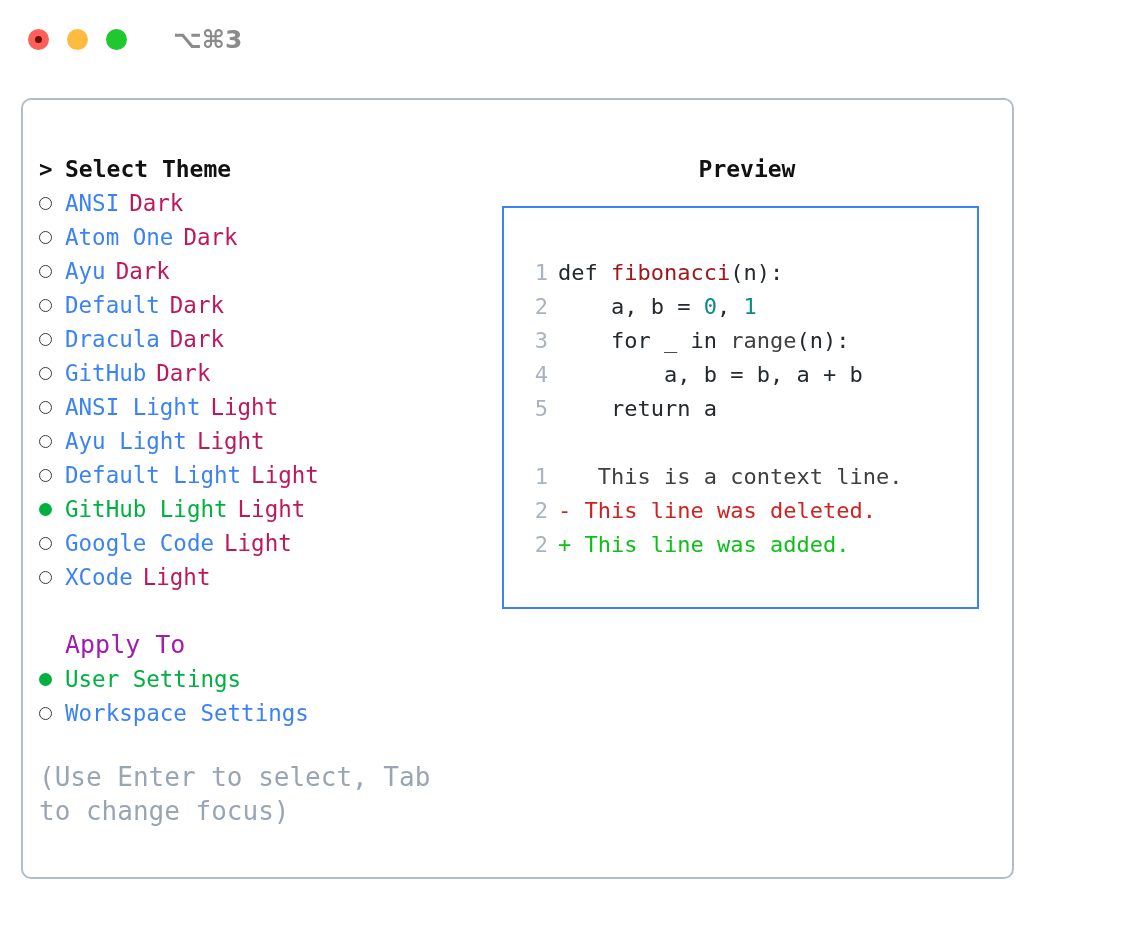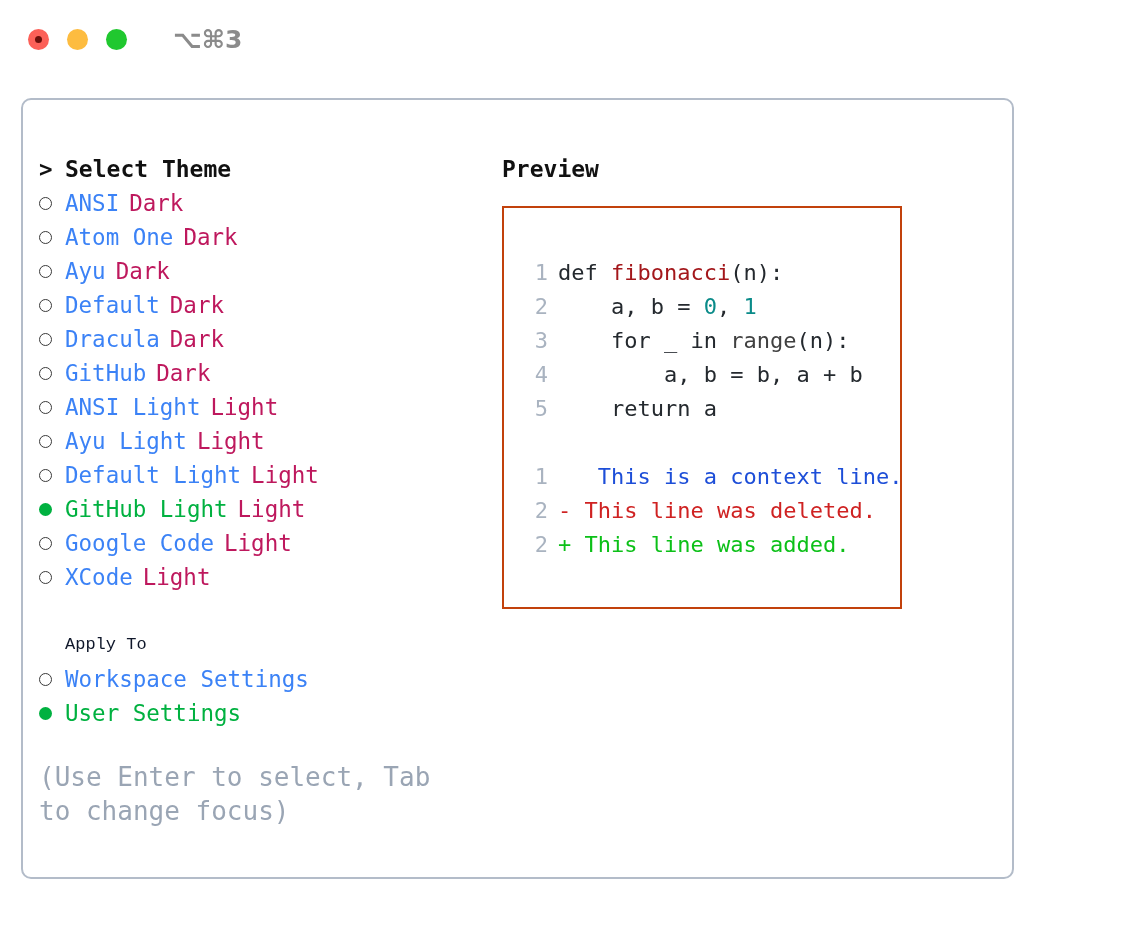--- a/index.html
+++ b/index.html
@@ -126,23 +126,22 @@
   }
   .row.header .bullet { font-weight: bold; color: #111111; }
 
   .label        { color: #3b82f6; }
   .label.sel    { color: #00b140; }
   .suffix       { color: #be185d; margin-left: 10px; }
 
   .section-gap  { height: 34px; }
 
   .row.subhead {
-    color: #0f172a;
-    font-size: 17px;
-    font-family: Liberation Mono, monospace;
+    color: #a21caf;
+    font-size: 25px;
   }
 
   .hint {
     margin-top: 30px;
     font-size: 26px;
     line-height: 34px;
     color: #9aa5b4;
     width: 410px;
     white-space: pre-wrap;
     word-break: break-word;
@@ -154,26 +153,27 @@
     left: 479px;
     top: 52px;
     width: 490px;
   }
   .preview-title {
     font-size: 23px;
     line-height: 34px;
     font-weight: bold;
     color: #111111;
     white-space: pre;
+    text-align: center;
   }
   .preview-box {
     margin-top: 20px;
-    width: 400px;
+    width: 477px;
     height: 403px;
-    border: 2px solid #c2410c;
+    border: 2px solid #3b82f6;
     box-sizing: border-box;
     background: #ffffff;
     padding: 48px 0 0 18px;
   }
   .code-line {
     font-size: 22px;
     line-height: 34px;
     white-space: pre;
     color: #24292e;
   }
@@ -184,21 +184,21 @@
     color: #a9b3c0;
     margin-right: 10px;
   }
   .tok-fn   { color: #a3171b; }
   .tok-num  { color: #0a8b89; }
   .tok-call { color: #404040; }
   .tok-plain{ color: #24292e; }
 
   .blank-line { height: 34px; }
 
-  .diff-ctx { color: #1d4ed8; }
+  .diff-ctx { color: #404040; }
   .diff-del { color: #cf2222; }
   .diff-add { color: #0cc018; }
 </style>
 </head>
 <body>
 
 <div class="window">
 
   <div class="titlebar">
     <div class="traffic">
@@ -234,22 +234,22 @@
         </div>
 
       <div class="section-gap"></div>
 
       <div class="row subhead">
         <span class="bullet"></span>
         <span>Apply To</span>
       </div>
 
       <div id="apply-rows">
+          <div class="row"><span class="bullet"><span class="bullet-glyph filled"></span></span><span class="label sel">User Settings</span></div>
           <div class="row"><span class="bullet"><span class="bullet-glyph empty"></span></span><span class="label">Workspace Settings</span></div>
-          <div class="row"><span class="bullet"><span class="bullet-glyph filled"></span></span><span class="label sel">User Settings</span></div>
         </div>
 
       <div class="hint">(Use Enter to select, Tab to change focus)</div>
     </div>
 
     <div class="right-col">
       <div class="preview-title">Preview</div>
       <div class="preview-box">
         <div id="code-block">
             <div class="code-line"><span class="ln">1</span><span class="tok-plain">def </span><span class="tok-fn">fibonacci</span><span class="tok-plain">(n):</span></div>

